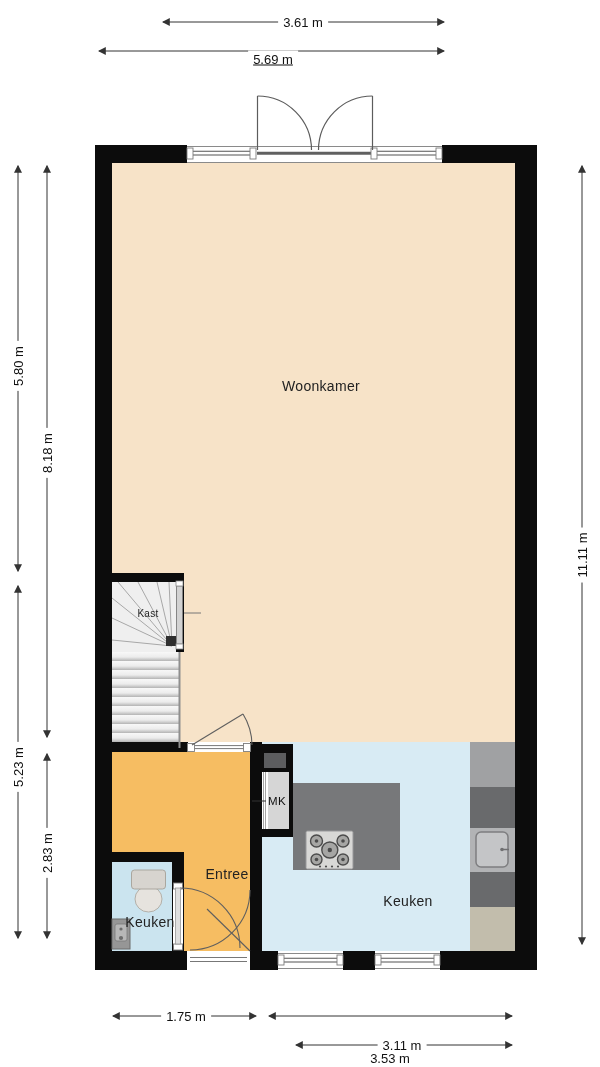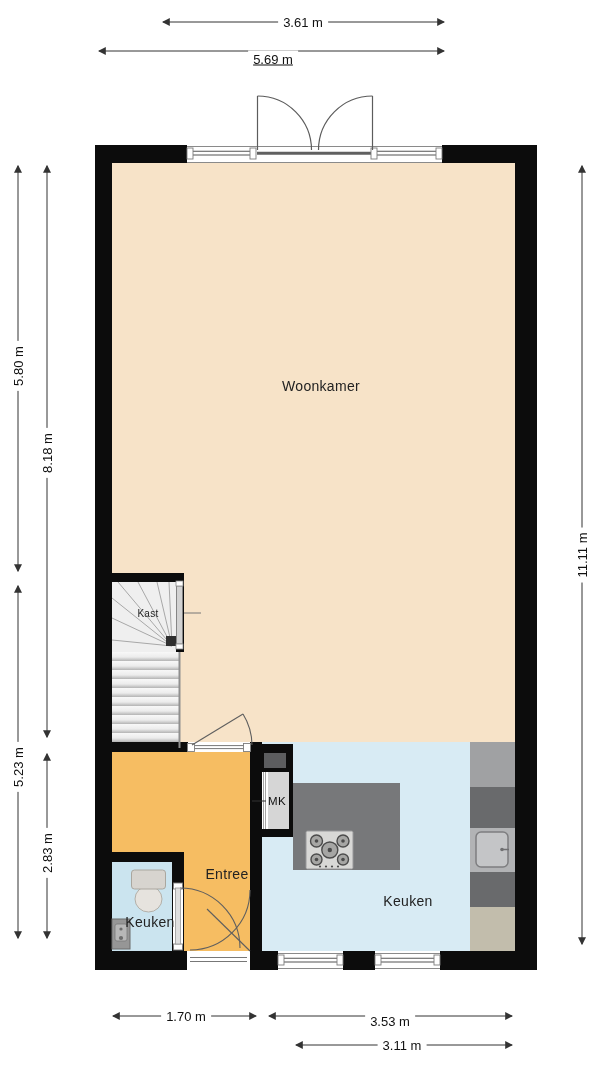--- a/index.html
+++ b/index.html
@@ -240,17 +240,17 @@
   <div class="abs room-label" style="left:408px;top:901px;">Keuken</div>
   <div class="abs room-label small" style="left:277px;top:801px;color:#111;">MK</div>
 
   <div class="abs dim-label" style="left:303px;top:22px;">3.61 m</div>
   <div class="abs dim-label" style="left:273px;top:59px;text-decoration:underline;">5.69 m</div>
   <div class="abs dim-label vert" style="left:18px;top:366px;">5.80 m</div>
   <div class="abs dim-label vert" style="left:47px;top:453px;">8.18 m</div>
   <div class="abs dim-label vert" style="left:18px;top:767px;">5.23 m</div>
   <div class="abs dim-label vert" style="left:47px;top:853px;">2.83 m</div>
   <div class="abs dim-label vert" style="left:582px;top:555px;">11.11 m</div>
-  <div class="abs dim-label" style="left:186px;top:1016px;">1.70 m</div>
-  <div class="abs dim-label" style="left:390px;top:1021px;text-align:center;">3.53 m</div>
+  <div class="abs dim-label" style="left:186px;top:1016px;">1.75 m</div>
+  <div class="abs dim-label" style="left:390px;top:1058px;text-align:center;">3.53 m</div>
   <div class="abs dim-label" style="left:402px;top:1045px;">3.11 m</div>
 
 </div>
 
 </body></html>

